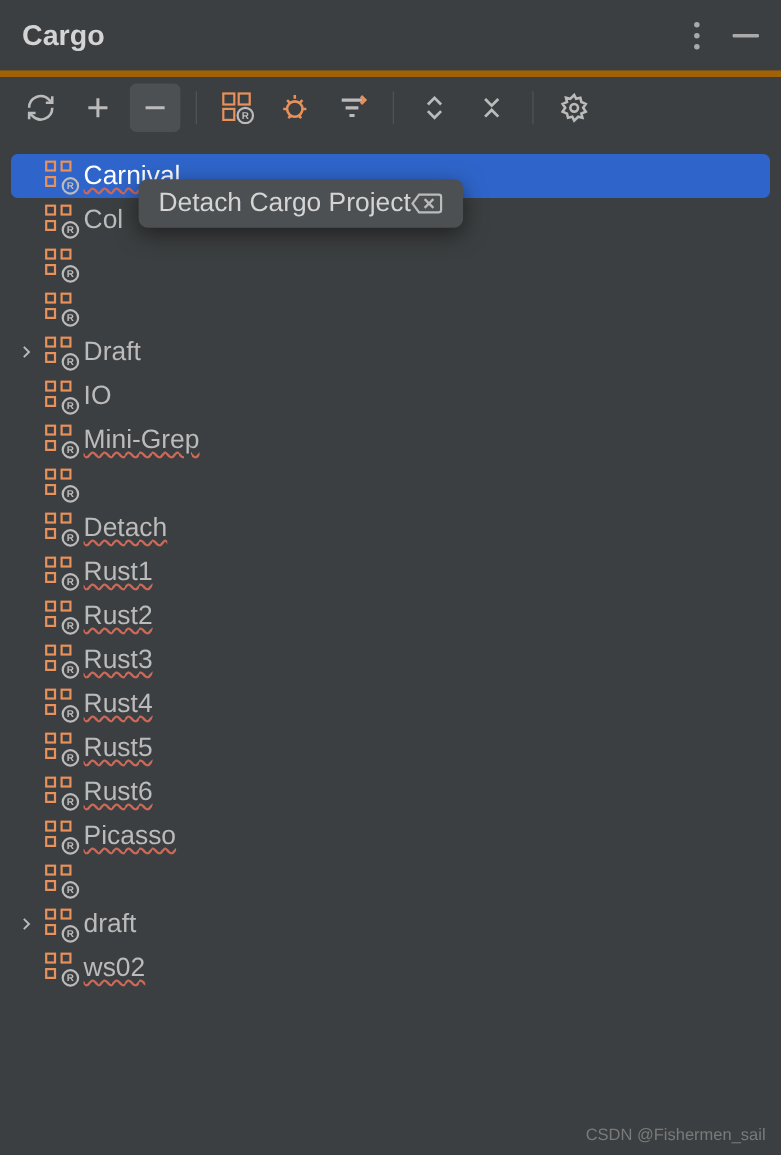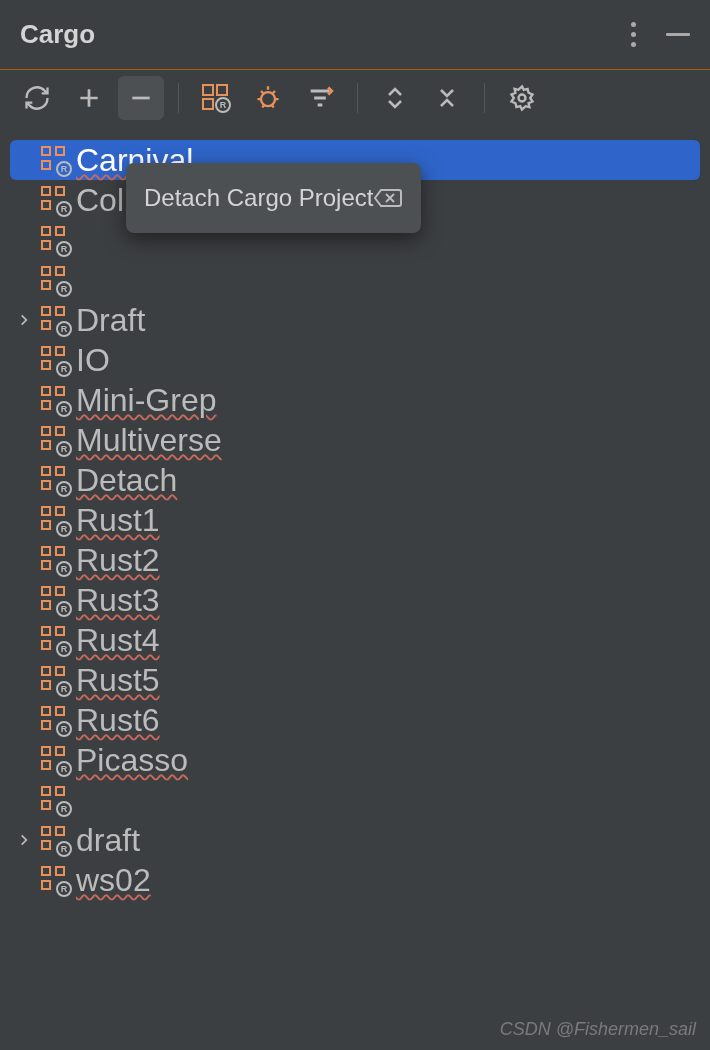--- a/index.html
+++ b/index.html
@@ -11,21 +11,21 @@
     color: #bbb;
     overflow: hidden;
     position: relative;
   }
   .title-bar {
     height: 70px;
     display: flex;
     align-items: center;
     justify-content: space-between;
     padding: 0 20px;
-    border-bottom: 1px solid #a16207;
+    border-bottom: 6px solid #a16207;
   }
   .title-bar .title {
     font-size: 26px;
     font-weight: 600;
     color: #d4d4d4;
   }
   .title-bar .right-controls {
     display: flex;
     align-items: center;
     gap: 24px;
@@ -95,53 +95,52 @@
   .cargo-icon .s3 { top: 15px; left: 1px; }
   .cargo-icon .rb {
     position: absolute; bottom: -2px; right: -2px;
     width: 16px; height: 16px; border-radius: 50%;
     background: #3c3f41; border: 2px solid #bbb;
     display: flex; align-items: center; justify-content: center;
     font-size: 9px; font-weight: bold; color: #bbb;
   }
   .tree-row.selected .cargo-icon .rb { background: #2f65ca; }
   .label {
-    font-size: 32px;
+    font-size: 24px;
     color: #bbb;
     position: relative;
   }
   .label.wavy {
     text-decoration-line: underline;
     text-decoration-style: wavy;
     text-decoration-color: #c9695a;
     text-decoration-thickness: 1.5px;
     text-underline-offset: 3px;
   }
   .context-menu {
     position: absolute;
     top: 163px; left: 126px;
     background: #4c5052;
     border-radius: 8px;
     box-shadow: 0 6px 20px rgba(0,0,0,0.5);
-    padding: 21px 18px;
+    padding: 8px 18px;
     display: flex;
     align-items: center;
     gap: 0;
     z-index: 10;
   }
   .context-menu .menu-label {
     font-size: 24px;
     color: #d4d4d4;
   }
   .watermark {
     position: absolute;
     bottom: 10px; right: 14px;
-    font-size: 18px;
+    font-size: 15px;
     color: #7a7a7a;
-    font-style: italic;
   }
 </style>
 </head>
 <body>
 
 <div class="title-bar">
   <div class="title">Cargo</div>
   <div class="right-controls">
     <div class="vdots">
       <span></span>
@@ -287,21 +286,20 @@
       <span class="label wavy">Mini-Grep</span>
     </div>
     <div class="tree-row">
       <div class="chev-slot"></div>
       <div class="cargo-icon">
         <div class="sq s1"></div>
         <div class="sq s2"></div>
         <div class="sq s3"></div>
         <div class="rb">R</div>
       </div>
-      <span class="label wavy">Multiverse</span>
     </div>
     <div class="tree-row">
       <div class="chev-slot"></div>
       <div class="cargo-icon">
         <div class="sq s1"></div>
         <div class="sq s2"></div>
         <div class="sq s3"></div>
         <div class="rb">R</div>
       </div>
       <span class="label wavy">Detach</span>

